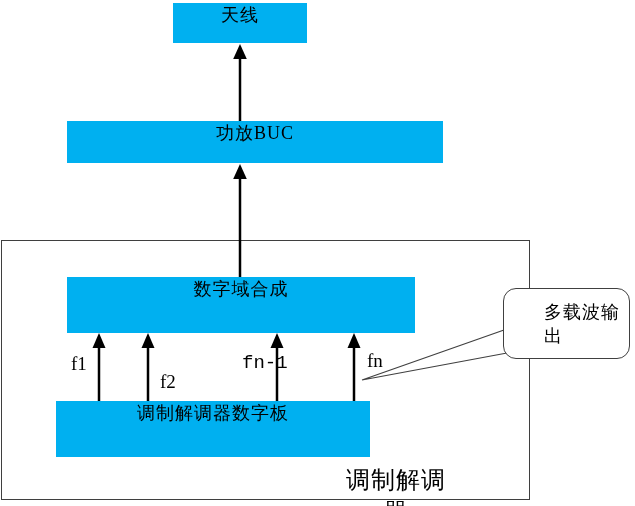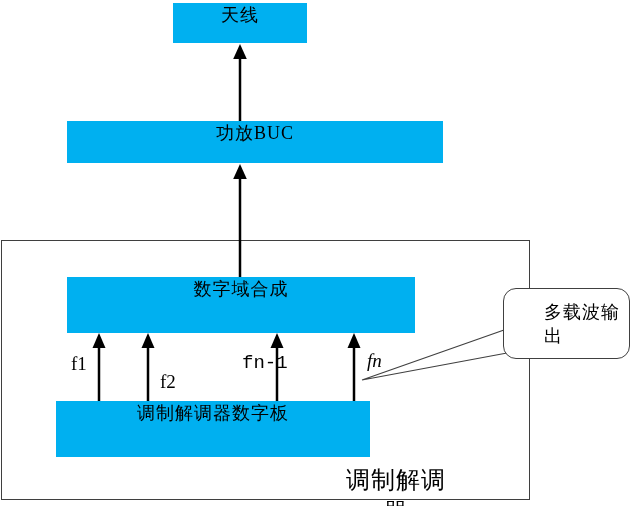--- a/index.html
+++ b/index.html
@@ -52,21 +52,21 @@
 
   .freq-label {
     position: absolute;
     font-size: 19px;
     z-index: 3;
     line-height: 1;
   }
   .freq-f1  { left: 71px;  top: 354px; }
   .freq-f2  { left: 160px; top: 372px; }
   .freq-fn1 { left: 242px; top: 354px; font-family: Liberation Mono, monospace; }
-  .freq-fn  { left: 367px; top: 351px; font-style: italic; }
+  .freq-fn  { left: 367px; top: 351px; }
 
   .arrow-layer {
     position: absolute;
     left: 0; top: 0;
     width: 635px;
     height: 506px;
     z-index: 3;
     pointer-events: none;
   }
 

